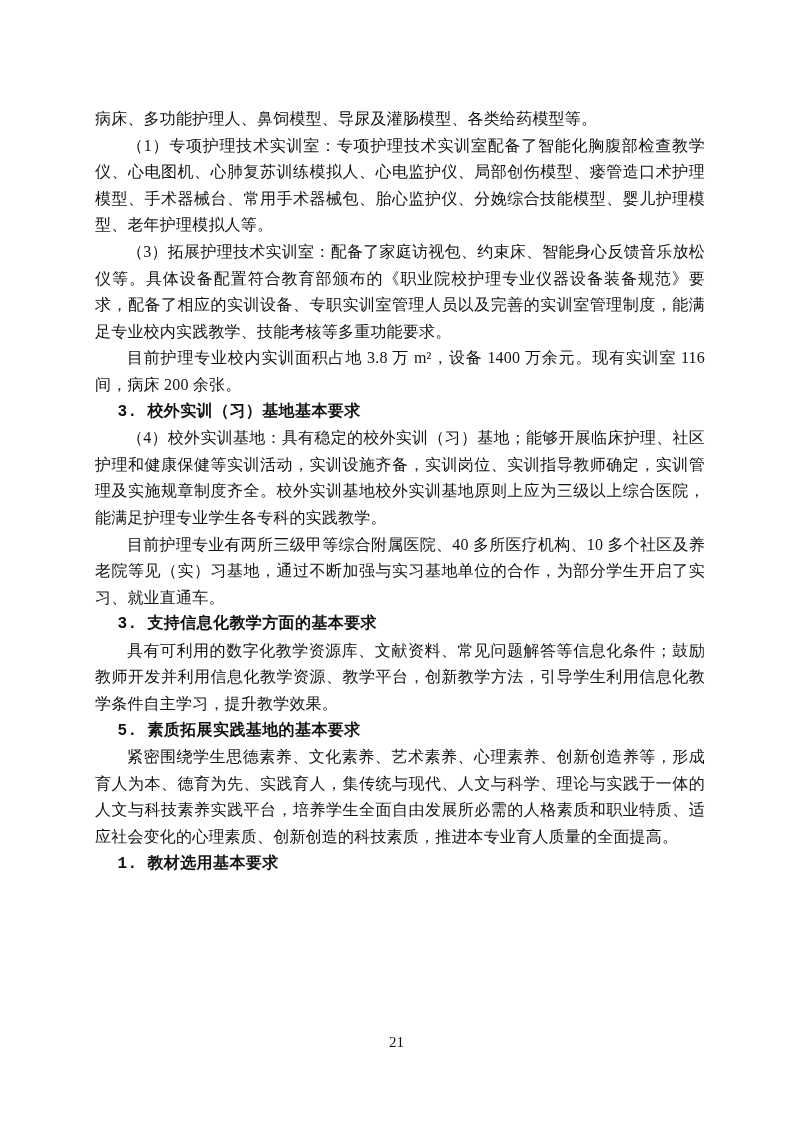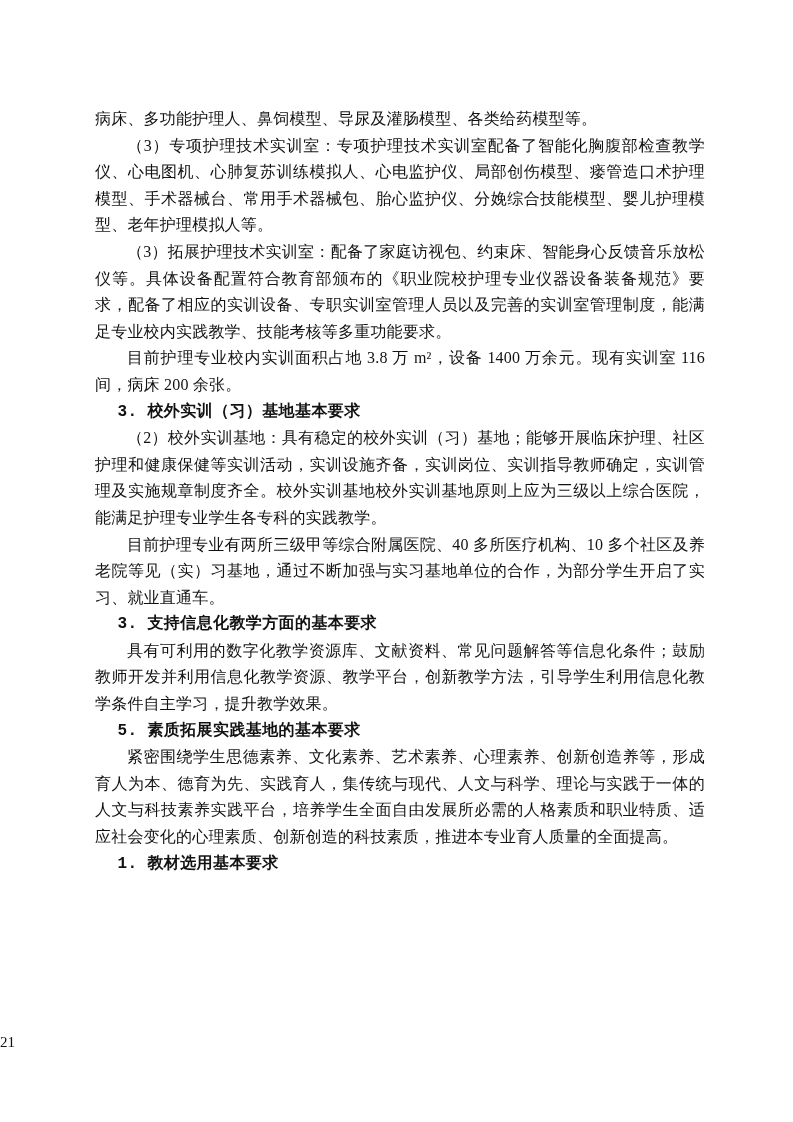--- a/index.html
+++ b/index.html
@@ -44,36 +44,37 @@
     text-indent: 1.4em;
     font-weight: 700;
     font-family: Liberation Mono, monospace;
     letter-spacing: 0.4px;
   }
   .page-number {
     position: absolute;
     top: 1034px;
     left: 0;
     width: 793px;
+    text-align: center;
     font-size: 15px;
     font-family: "Liberation Serif", "DejaVu Serif", serif;
     color: #121212;
   }
 </style>
 </head>
 <body>
 
 <div class="page">
   <div class="textblock">
     <p class="cont">病床、多功能护理人、鼻饲模型、导尿及灌肠模型、各类给药模型等。</p>
-    <p class="body">（3）专项护理技术实训室：专项护理技术实训室配备了智能化胸腹部检查教学仪、心电图机、心肺复苏训练模拟人、心电监护仪、局部创伤模型、瘘管造口术护理模型、手术器械台、常用手术器械包、胎心监护仪、分娩综合技能模型、婴儿护理模型、老年护理模拟人等。</p>
+    <p class="body">（1）专项护理技术实训室：专项护理技术实训室配备了智能化胸腹部检查教学仪、心电图机、心肺复苏训练模拟人、心电监护仪、局部创伤模型、瘘管造口术护理模型、手术器械台、常用手术器械包、胎心监护仪、分娩综合技能模型、婴儿护理模型、老年护理模拟人等。</p>
     <p class="body">（3）拓展护理技术实训室：配备了家庭访视包、约束床、智能身心反馈音乐放松仪等。具体设备配置符合教育部颁布的《职业院校护理专业仪器设备装备规范》要求，配备了相应的实训设备、专职实训室管理人员以及完善的实训室管理制度，能满足专业校内实践教学、技能考核等多重功能要求。</p>
     <p class="body">目前护理专业校内实训面积占地 3.8 万 m²，设备 1400 万余元。现有实训室 116 间，病床 200 余张。</p>
     <p class="heading">3. 校外实训（习）基地基本要求</p>
-    <p class="body">（2）校外实训基地：具有稳定的校外实训（习）基地；能够开展临床护理、社区护理和健康保健等实训活动，实训设施齐备，实训岗位、实训指导教师确定，实训管理及实施规章制度齐全。校外实训基地校外实训基地原则上应为三级以上综合医院，能满足护理专业学生各专科的实践教学。</p>
+    <p class="body">（4）校外实训基地：具有稳定的校外实训（习）基地；能够开展临床护理、社区护理和健康保健等实训活动，实训设施齐备，实训岗位、实训指导教师确定，实训管理及实施规章制度齐全。校外实训基地校外实训基地原则上应为三级以上综合医院，能满足护理专业学生各专科的实践教学。</p>
     <p class="body">目前护理专业有两所三级甲等综合附属医院、40 多所医疗机构、10 多个社区及养老院等见（实）习基地，通过不断加强与实习基地单位的合作，为部分学生开启了实习、就业直通车。</p>
     <p class="heading">3. 支持信息化教学方面的基本要求</p>
     <p class="body">具有可利用的数字化教学资源库、文献资料、常见问题解答等信息化条件；鼓励教师开发并利用信息化教学资源、教学平台，创新教学方法，引导学生利用信息化教学条件自主学习，提升教学效果。</p>
     <p class="heading">5. 素质拓展实践基地的基本要求</p>
     <p class="body">紧密围绕学生思德素养、文化素养、艺术素养、心理素养、创新创造养等，形成育人为本、德育为先、实践育人，集传统与现代、人文与科学、理论与实践于一体的人文与科技素养实践平台，培养学生全面自由发展所必需的人格素质和职业特质、适应社会变化的心理素质、创新创造的科技素质，推进本专业育人质量的全面提高。</p>
     <p class="heading">1. 教材选用基本要求</p>
   </div>
   <div class="page-number">21</div>
 </div>
 

